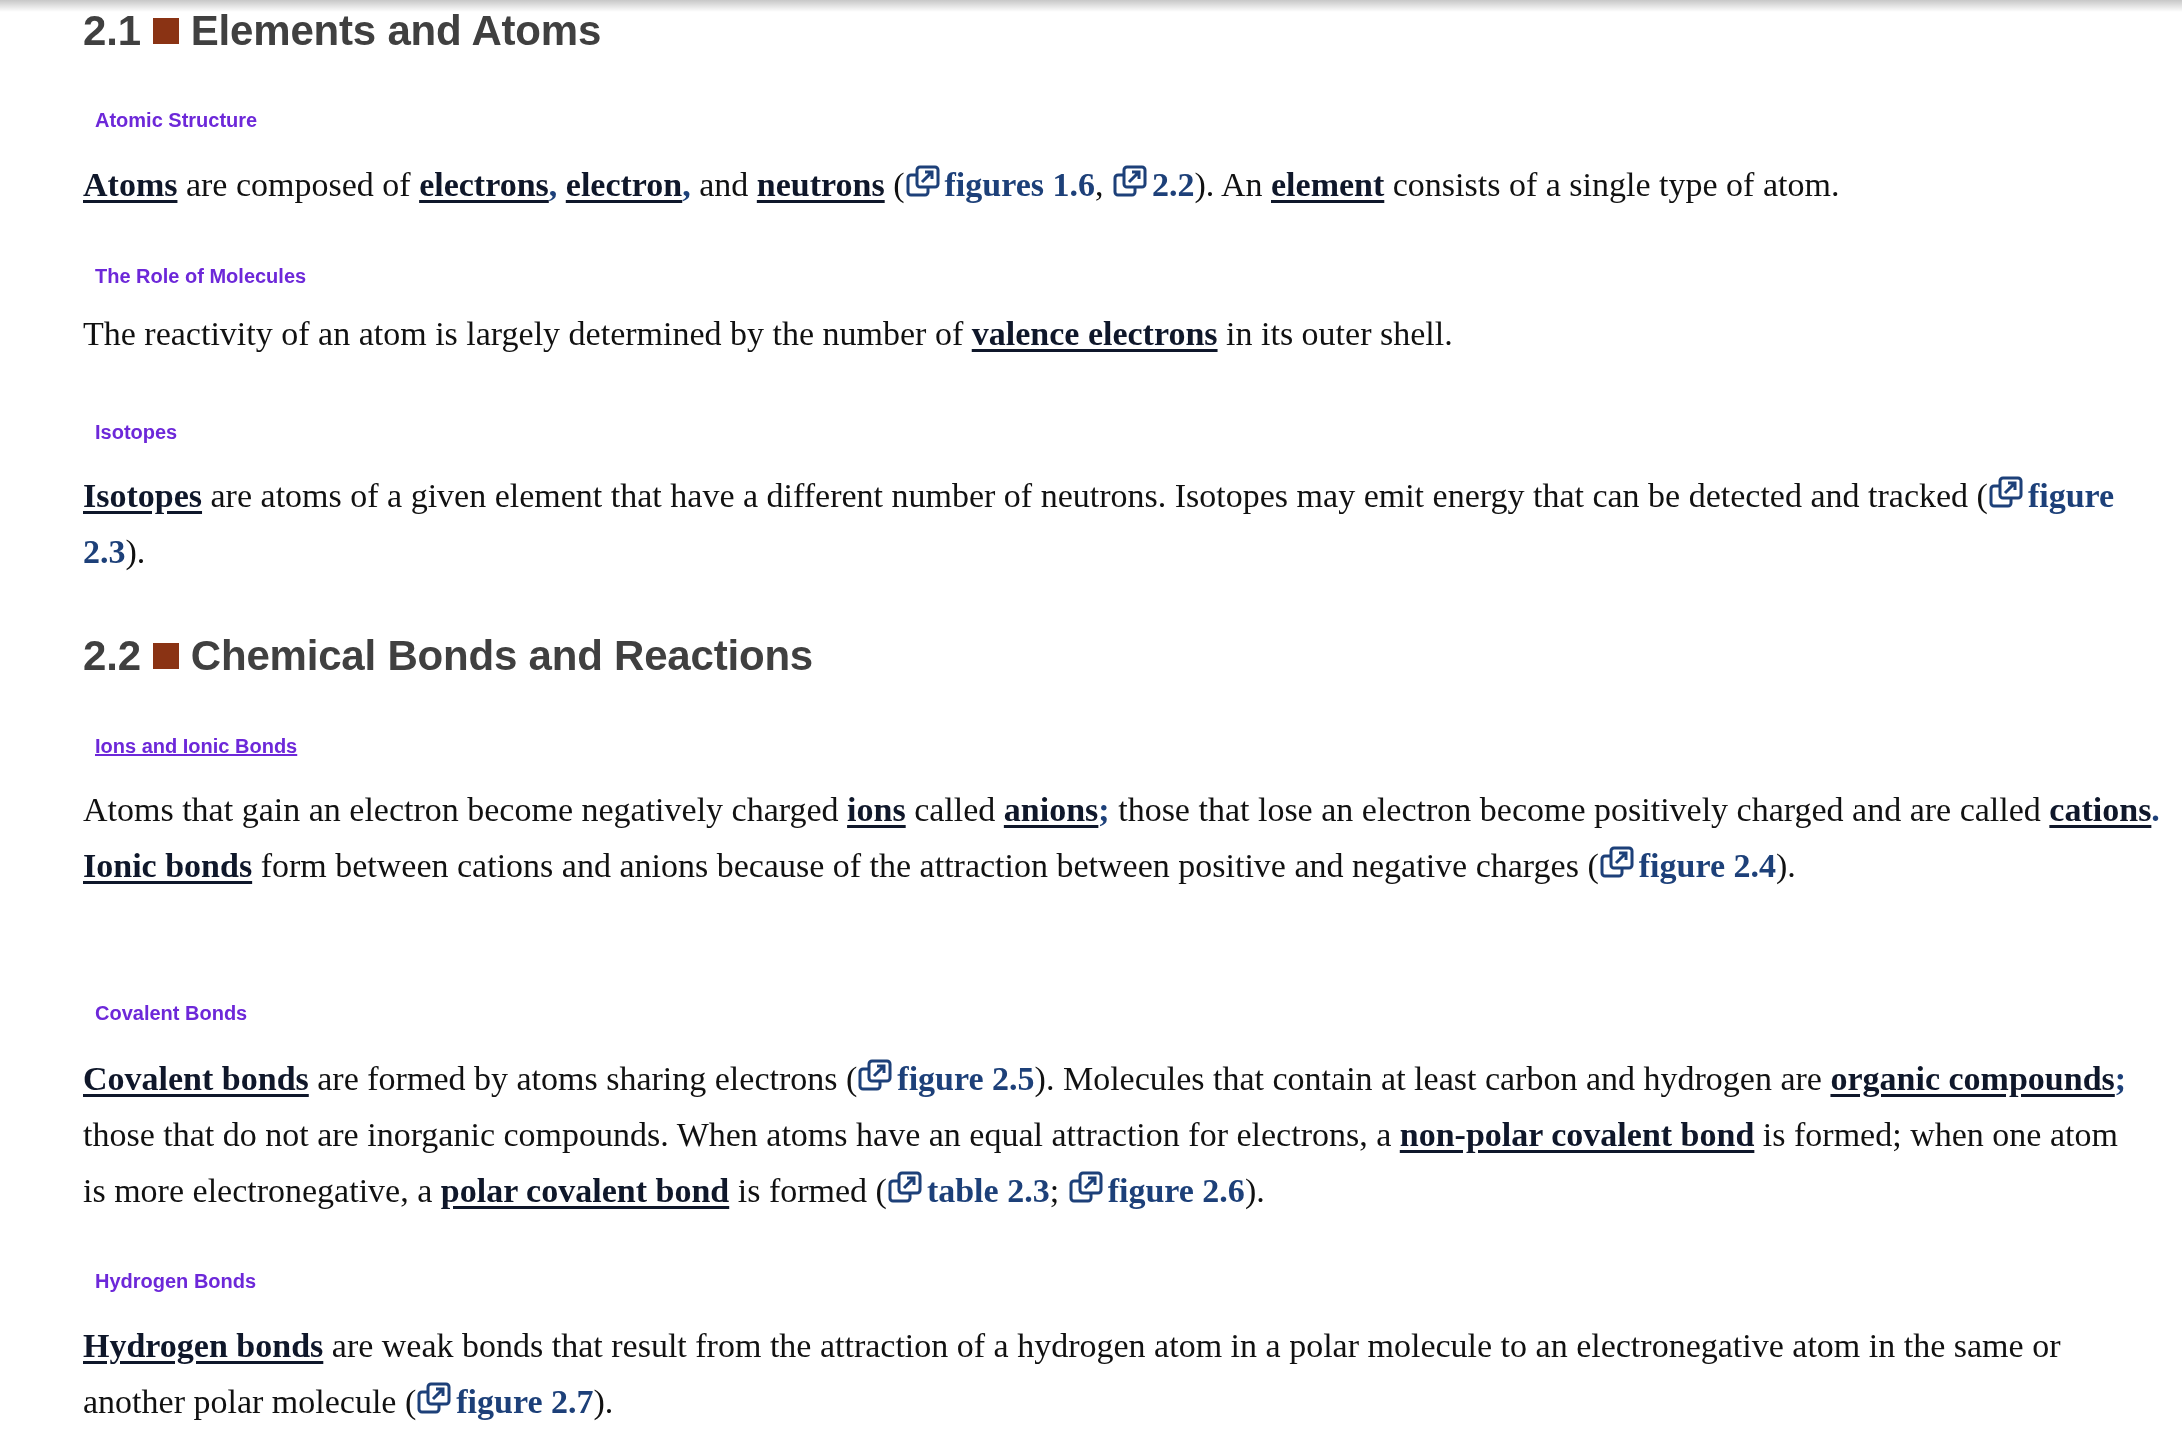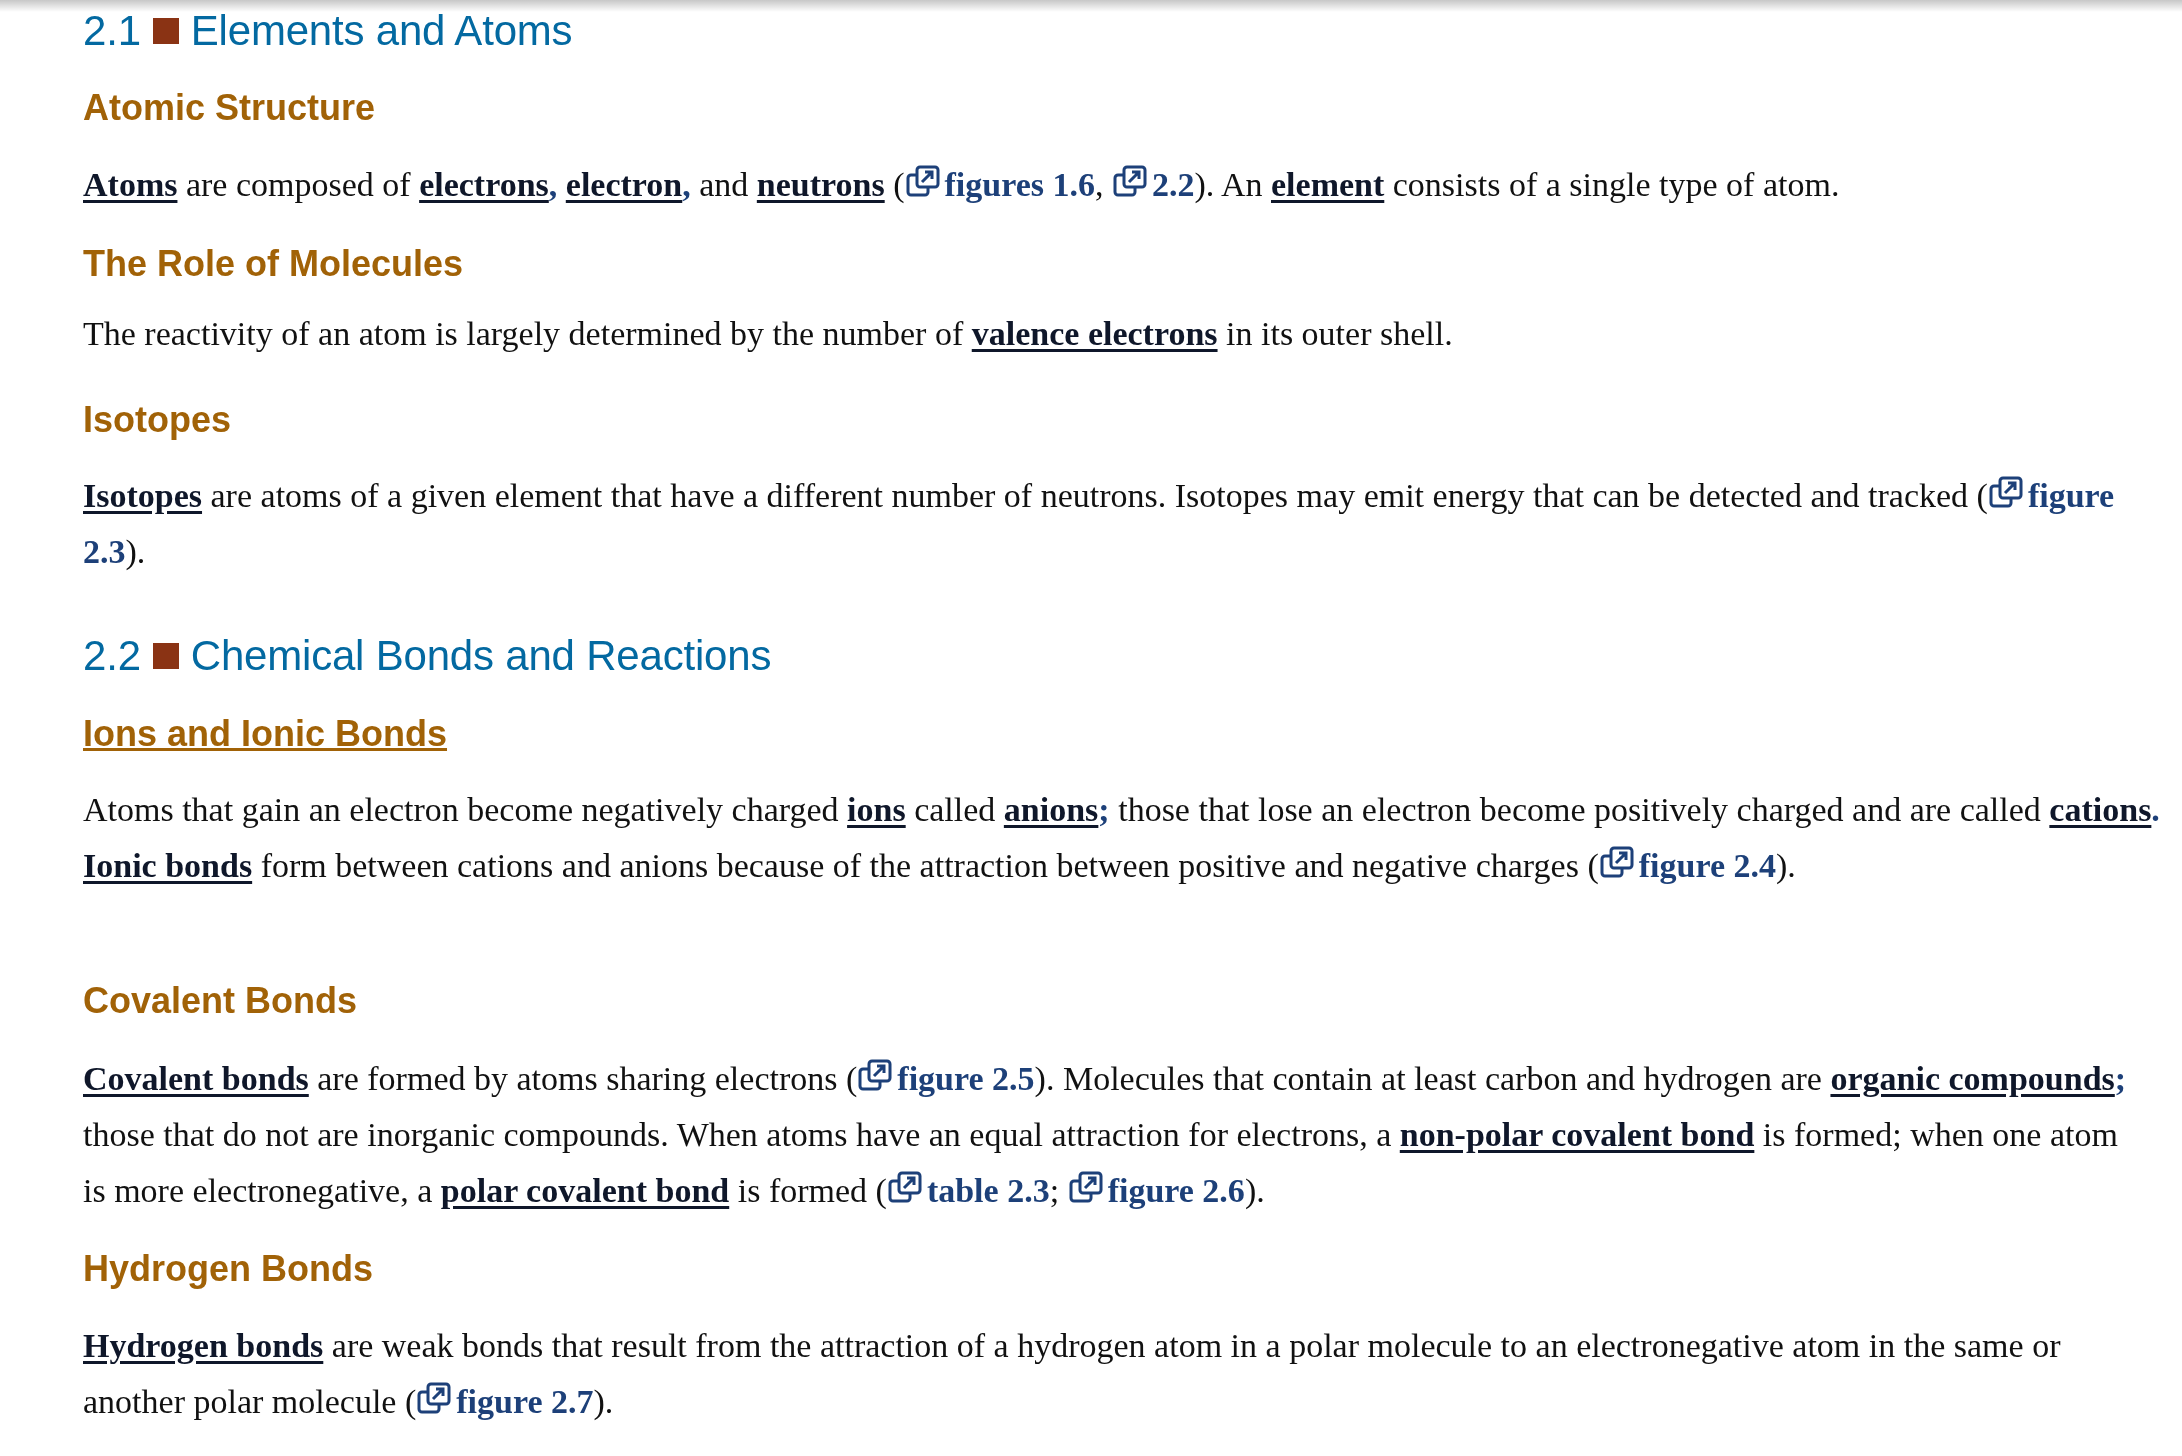--- a/index.html
+++ b/index.html
@@ -22,42 +22,42 @@
       z-index: 2;
     }
     .content {
       position: absolute;
       left: 83px;
       top: 0;
       width: 2060px;
     }
     h2.section-title {
       font-family: "Liberation Sans", "DejaVu Sans", sans-serif;
-      font-weight: normal;
+      font-weight: bold;
       font-size: 42px;
-      color: #0369a1;
+      color: #404040;
       margin: 0;
       line-height: 56px;
       letter-spacing: -0.2px;
     }
     h2 .num { margin-right: 12px; }
     h2 .square {
       display: inline-block;
       width: 26px;
       height: 26px;
       background: #8a3314;
       margin-right: 12px;
       vertical-align: 1px;
     }
     h3.sub-title {
       font-family: "Liberation Sans", "DejaVu Sans", sans-serif;
       font-weight: bold;
-      font-size: 36px;
-      color: #a16207;
-      margin: 0;
+      font-size: 20px;
+      color: #6d28d9;
+      margin: 12px;
       line-height: 44px;
     }
     p.body-text {
       font-family: "Liberation Serif", "DejaVu Serif", serif;
       font-size: 34px;
       line-height: 56px;
       color: #111111;
       margin: 0;
       width: 2060px;
     }

